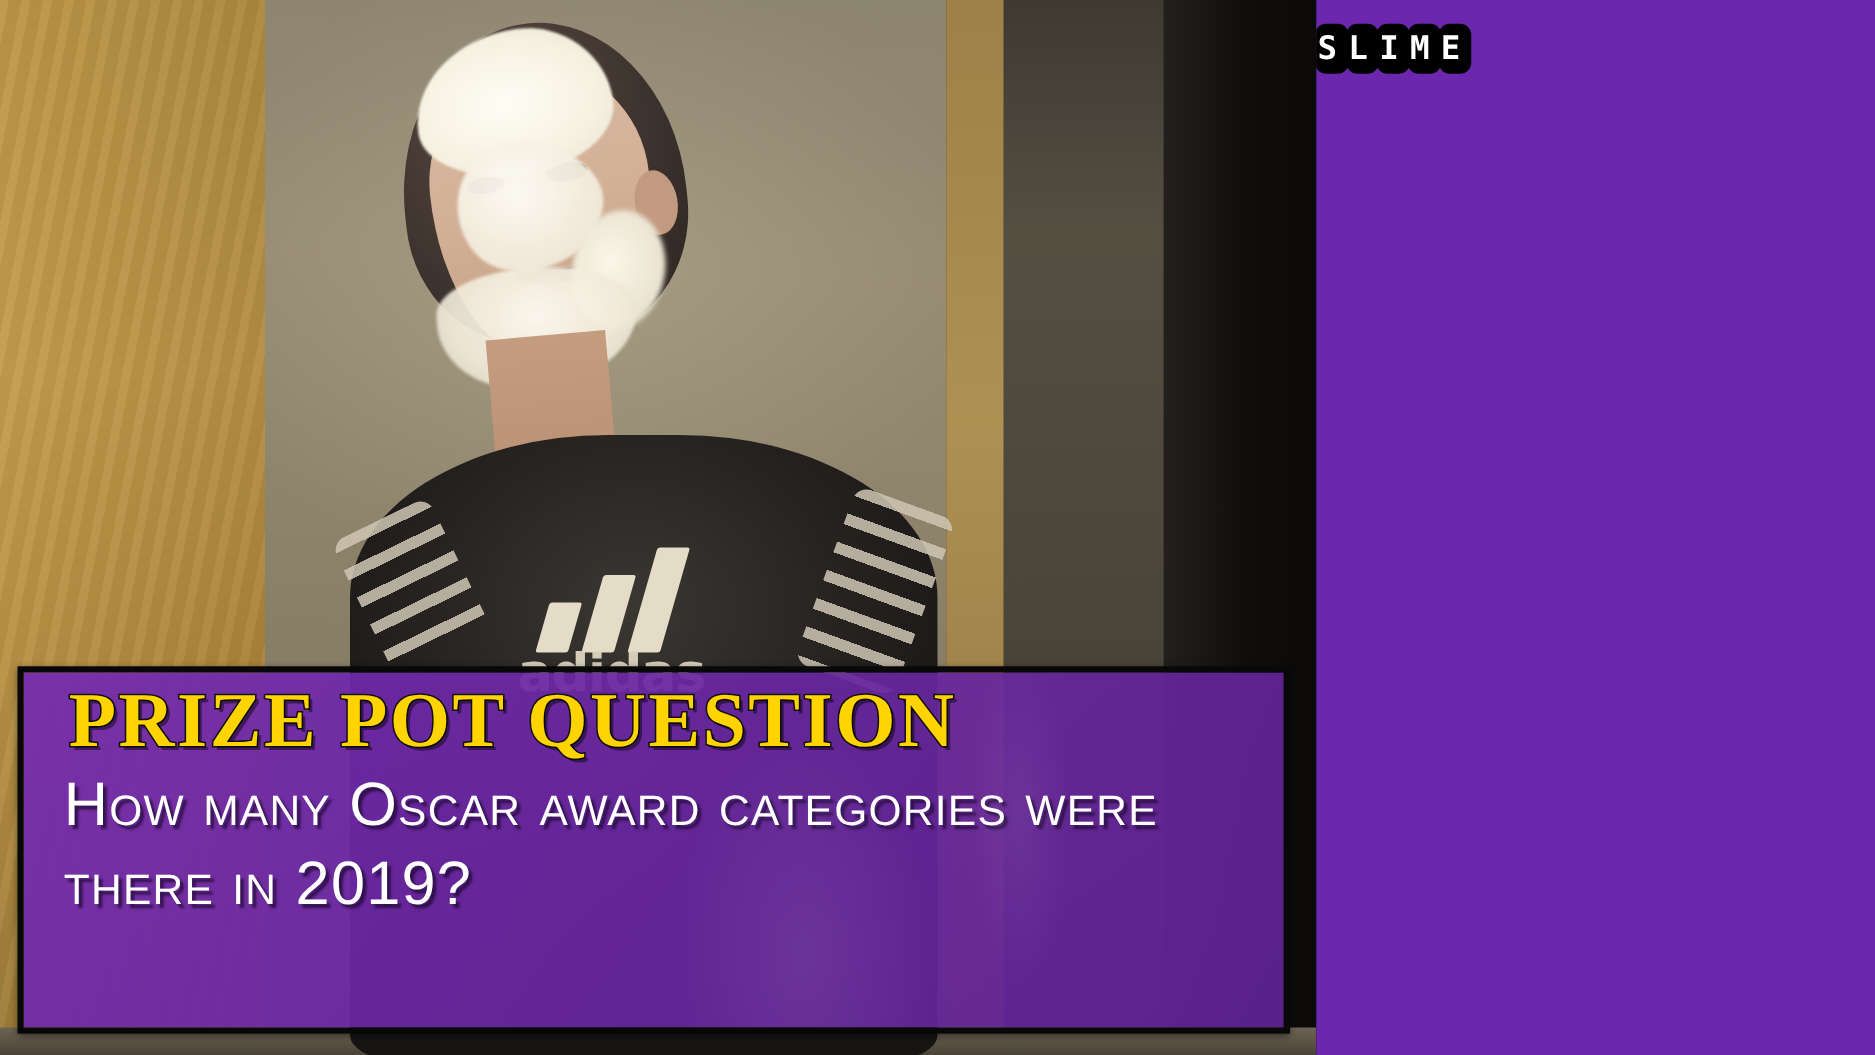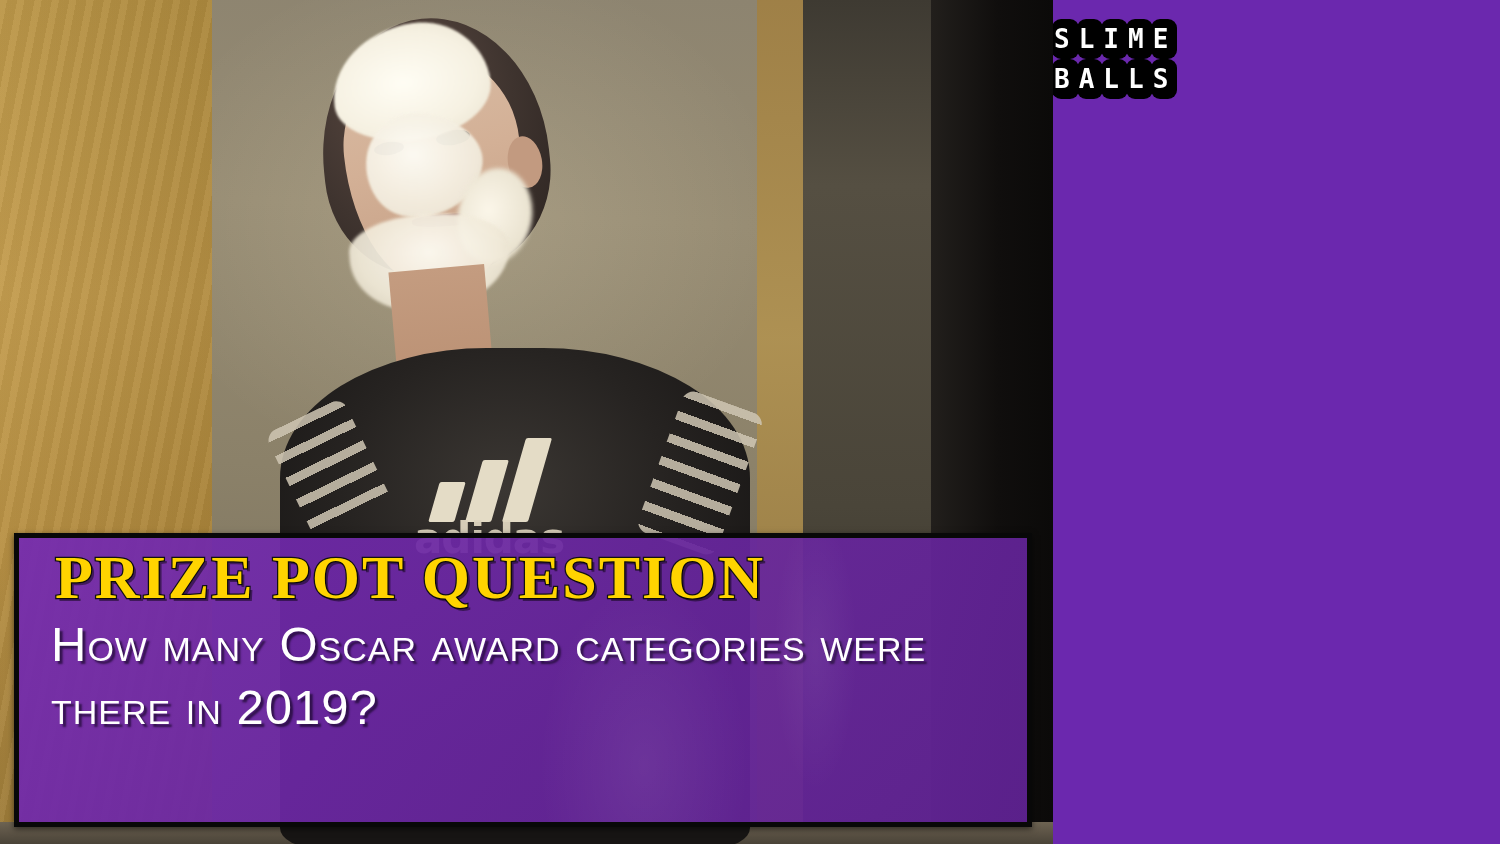--- a/index.html
+++ b/index.html
@@ -273,17 +273,16 @@
     <div id="question-box">
       <div id="question-title">PRIZE POT QUESTION</div>
       <div id="question-text">How many Oscar award categories were there in 2019?</div>
     </div>
   </div>
 
   <div id="side-panel">
 
     <div id="show-title">
       <span class="ln" id="title-line-1"><span>S</span><span>L</span><span>I</span><span>M</span><span>E</span></span>
-      <span class="ln" id="title-line-2"><span>B</span><span>A</span><span>L</span><span>L</span><span>S</span></span>
     </div>
 
   </div>
 </div>
 
 </body></html>

